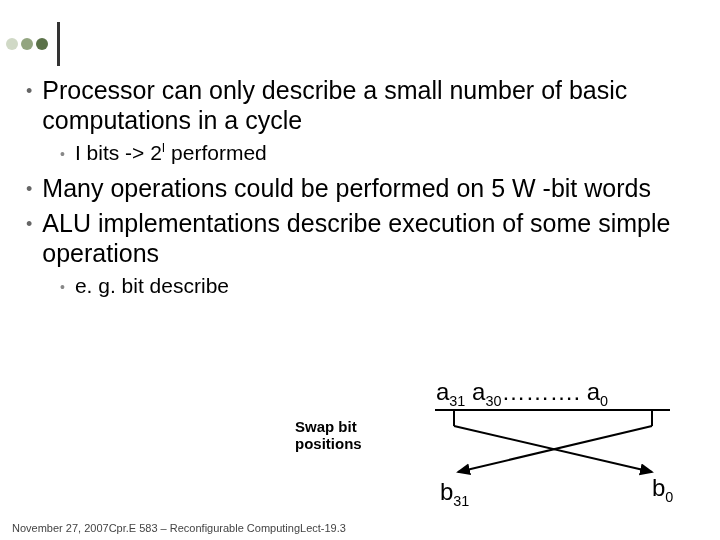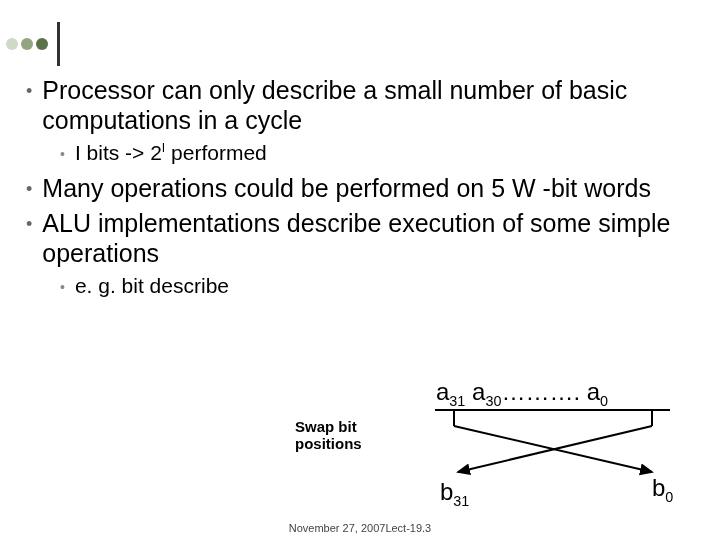--- a/index.html
+++ b/index.html
@@ -77,21 +77,21 @@
   }
   svg.arrows {
     position: absolute; left: 420px; top: 28px;
     width: 280px; height: 78px;
     overflow: visible;
   }
 
   
   .footer {
     position: absolute; left: 0; bottom: 6px; width: 720px;
-    display: flex; justify-content: center;
+    display: flex; justify-content: flex-start;
     font-size: 11px; color: #444;
     padding: 0 12px;
   }
 </style>
 </head>
 <body>
 
 <div class="slide">
 
   <div class="title-decor">
@@ -167,16 +167,17 @@
 
       <line x1="34" y1="20" x2="232" y2="66" stroke="#000" stroke-width="2" marker-end="url(#ah)"></line>
 
       <line x1="232" y1="20" x2="38" y2="66" stroke="#000" stroke-width="2" marker-end="url(#ah)"></line>
     </svg>
 
   </div>
 
   <div class="footer">
     <span>November 27, 2007</span>
+    <span>Cpr.E 583 – Reconfigurable Computing</span>
     <span>Lect-19.3</span>
   </div>
 
 </div>
 
 </body></html>

